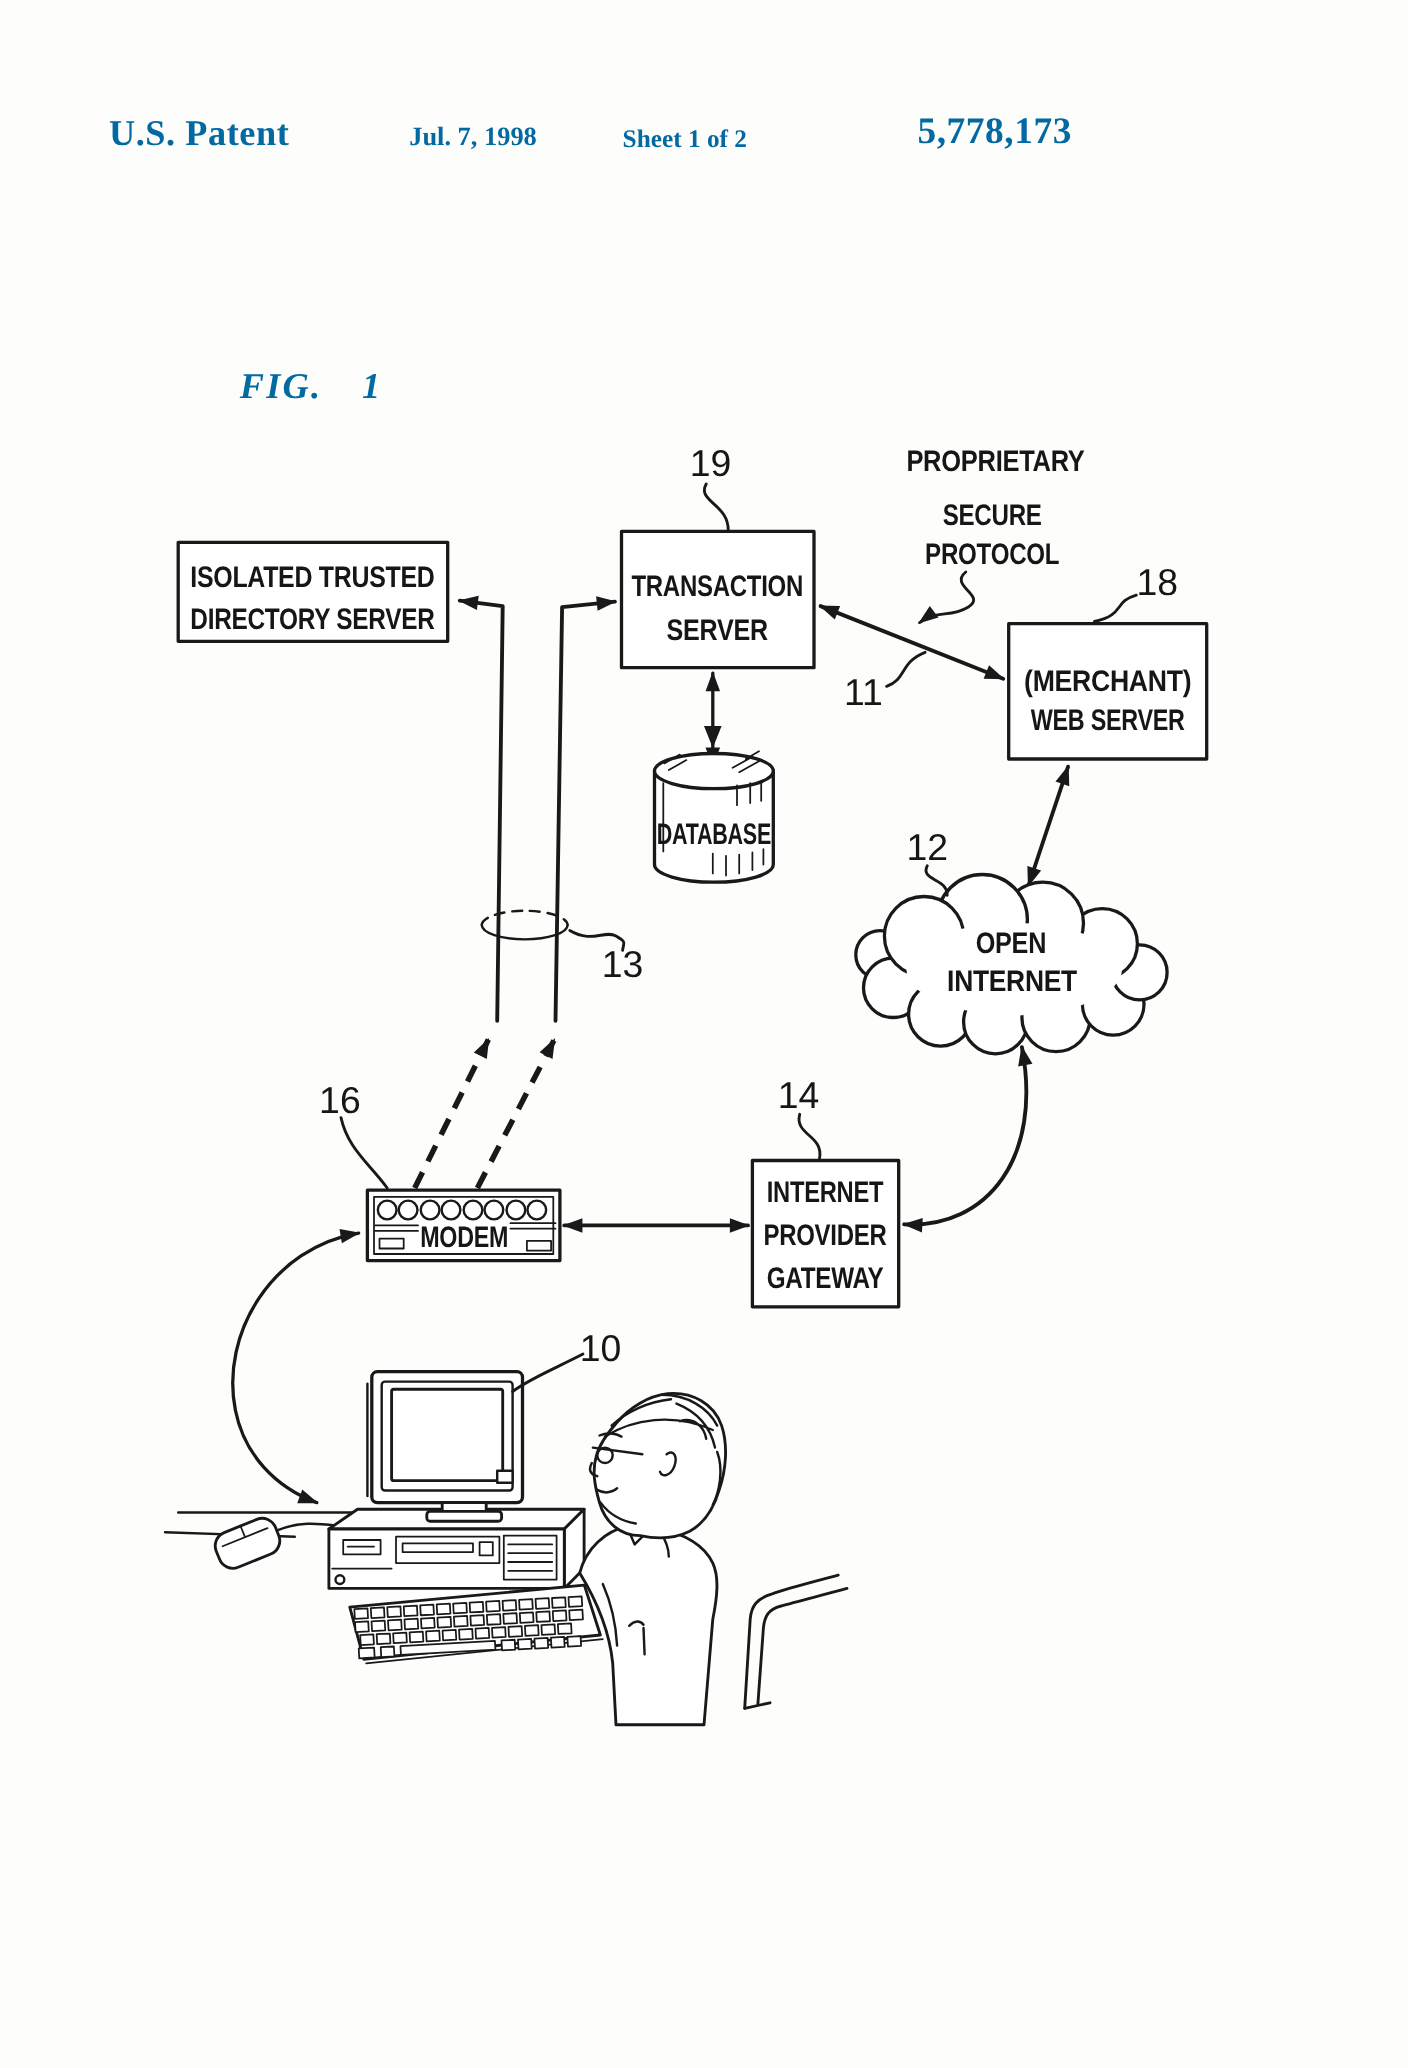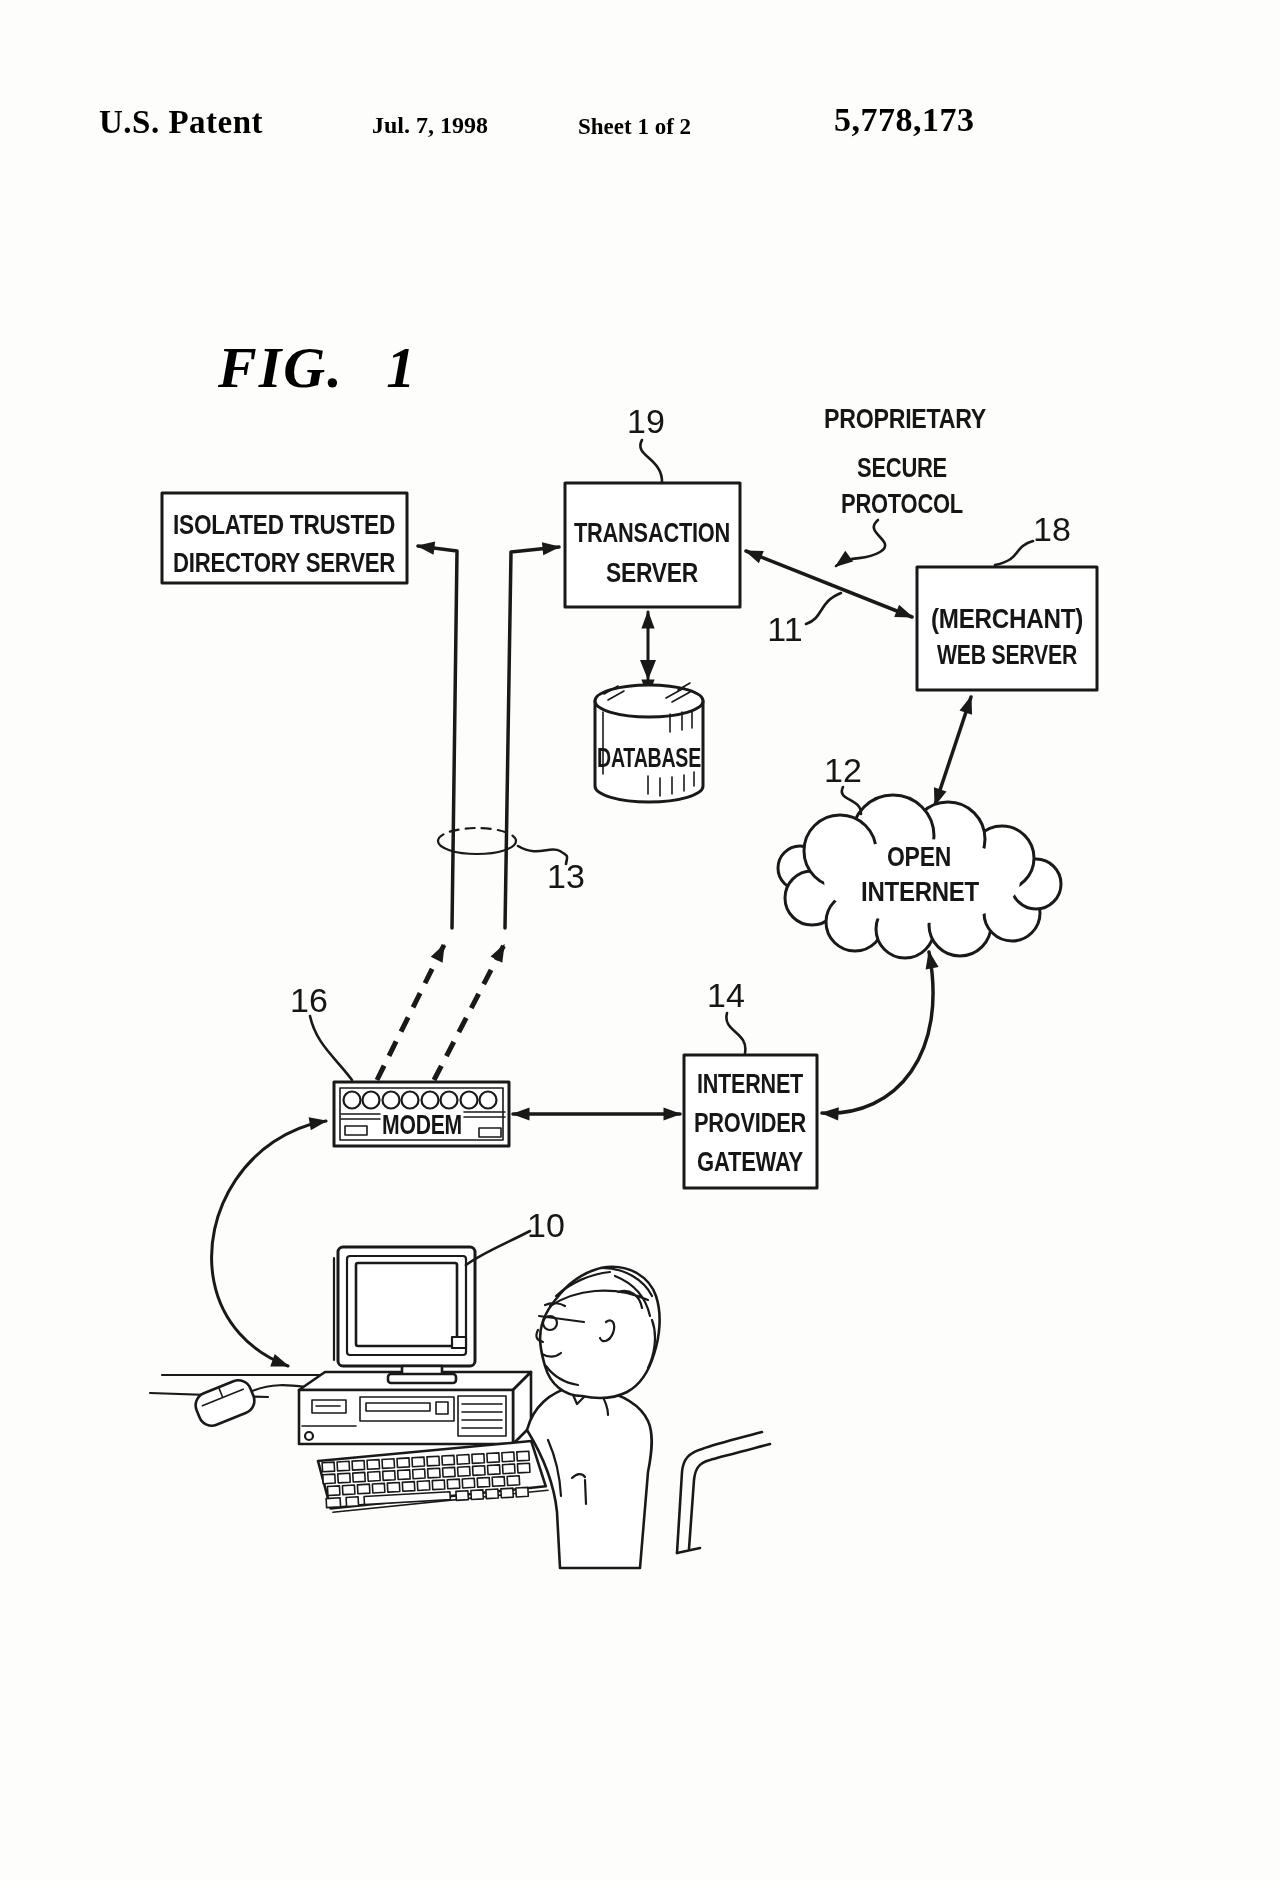--- a/index.html
+++ b/index.html
@@ -1,23 +1,23 @@
 <!DOCTYPE html>
 <html><head>
 <meta charset="utf-8">
 <style>
   html,body{margin:0;padding:0;background:#e8e8e8;}
   .page{position:relative;width:1280px;height:1880px;background:#fdfdfc;overflow:hidden;
-        font-family:"Liberation Serif",serif;color:#000000;}
+        font-family:"Liberation Serif",serif;color:#0369a1;}
   .hdr{position:absolute;white-space:nowrap;}
   .hdr-title{left:99px;top:104px;font-size:33px;font-weight:700;letter-spacing:.5px;}
   .hdr-date{left:372px;top:112px;font-size:24px;font-weight:700;text-align:right;}
-  .hdr-sheet{left:566px;top:114px;font-size:23px;font-weight:700;margin-left:12px;}
+  .hdr-sheet{left:566px;top:114px;font-size:23px;font-weight:700;}
   .hdr-number{left:822px;top:101px;font-size:34px;font-weight:700;letter-spacing:.5px;margin-left:12px;}
-  .fig-label{position:absolute;left:218px;top:334px;font-size:58px;font-weight:700;font-style:italic;
+  .fig-label{position:absolute;left:218px;top:334px;font-size:33px;font-weight:700;font-style:italic;
              word-spacing:26px;letter-spacing:2px;}
   svg{position:absolute;left:0;top:0;}
   .ink{stroke:#191919;fill:none;stroke-linecap:round;stroke-linejoin:round;}
   .sq{stroke-linecap:butt;}
   .fw{fill:#ffffff;}
   .w15{stroke-width:1.6px;}.w2{stroke-width:2.2px;}.w25{stroke-width:2.6px;}
   .w3{stroke-width:3px;}.w35{stroke-width:3.5px;}
   text{stroke:none;}
   .lbl{font:700 27px "Liberation Sans",sans-serif;fill:#161616;text-anchor:middle;letter-spacing:-.3px;}
   .ref{font:400 34px "Liberation Sans",sans-serif;fill:#161616;text-anchor:middle;}

